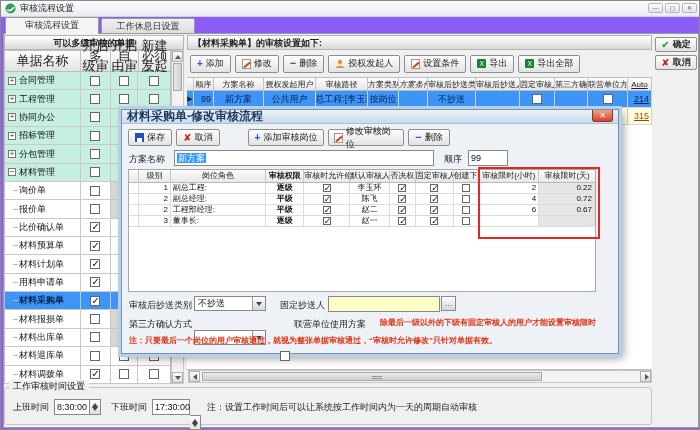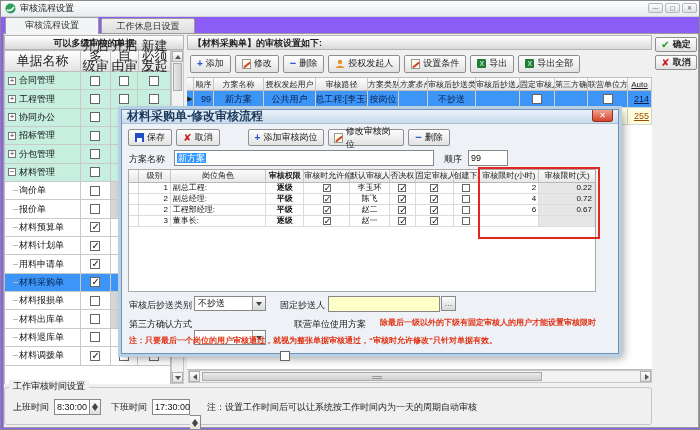--- a/index.html
+++ b/index.html
@@ -23,21 +23,21 @@
   .sechdr{height:15px;background:linear-gradient(#ffffff,#d9d9d9);border:1px solid #b5b5b5;font-size:9px;font-weight:bold;color:#222;line-height:14px;}
 
   
   .lp-cols{left:3px;top:49px;width:167px;height:22px;display:flex;background:linear-gradient(#fdfdfd,#e3e3e3);border:1px solid #bdbdbd;}
   .lp-col{border-right:1px solid #c4c4c4;font-size:13px;color:#222;text-align:center;white-space:pre-line;line-height:10px;display:flex;align-items:center;justify-content:center;}
   .tree{left:3px;top:71px;width:167px;height:312px;background:#fff;border-left:1px solid #bdbdbd;border-right:1px solid #bdbdbd;display:flex;flex-direction:column;overflow:hidden;}
   .trow{height:18.35px;display:flex;border-bottom:1px solid #c9c9c9;background:#fff;}
   .trow.parent{background:#c7efdf;}
   .trow.sel{background:#3d96f7;}
   .tname{width:76px;display:flex;align-items:center;font-size:9px;color:#111;overflow:hidden;white-space:nowrap;}
-  .trow.sel .tname{color:#03224d;font-weight:normal;}
+  .trow.sel .tname{color:#03224d;font-weight:bold;}
   .exp{width:8px;height:8px;border:1px solid #777;background:#fff;font-size:8px;line-height:6px;text-align:center;margin:0 3px 0 3px;color:#333;flex:none;}
   .treeline{width:14px;height:100%;flex:none;background:
      linear-gradient(#b9b9b9,#b9b9b9) 8px 50%/5px 1px no-repeat;}
   .tcell{border-left:1px solid #c9c9c9;display:flex;align-items:center;justify-content:center;}
   .tc1{width:30px;} .tc2{width:28px;} .tc3{width:33px;}
   .tcell.dis{background:#d6d6d6;}
   .cb{width:10px;height:10px;border:1px solid #666;background:#fff;display:inline-block;position:relative;}
   .cb.on::after{content:"✓";position:absolute;left:0px;top:-2px;font-size:10px;color:#111;}
 
   
@@ -268,20 +268,35 @@
     </div>
     <div class="trow">
       <div class="tname">
           <span class="treeline"></span>
           <span>报价单</span>
         </div>
       <div class="tcell tc1">
           <span class="cb"></span>
         </div>
       <div class="tcell tc2 dis">
+          <span class="cb"></span>
+        </div>
+      <div class="tcell tc3">
+          <span class="cb"></span>
+        </div>
+    </div>
+    <div class="trow">
+      <div class="tname">
+          <span class="treeline"></span>
+          <span>比价确认单</span>
+        </div>
+      <div class="tcell tc1">
+          <span class="cb on"></span>
+        </div>
+      <div class="tcell tc2">
           <span class="cb"></span>
         </div>
       <div class="tcell tc3">
           <span class="cb"></span>
         </div>
     </div>
     <div class="trow">
       <div class="tname">
           <span class="treeline"></span>
           <span>材料预算单</span>
@@ -493,21 +508,21 @@
       <div class="md mc4"></div>
         <div class="md mc5"></div>
         <div class="md mc6"></div>
       <div class="md mc7"></div>
         <div class="md mc8"></div>
       <div class="md mc9"></div>
       <div class="md mc10"></div>
       <div class="md mc11">
           <span class="cb"></span>
         </div>
-      <div class="md mc12 num">255</div>
+      <div class="md mc12 num">315</div>
     </div>
   </div>
 
   <div class="abs hscroll">
     <div class="sbtn" style="left:0;top:0;">
         <span class="tri left"></span>
       </div>
     <div class="hthumb">
         <span class="grip"></span>
       </div>

